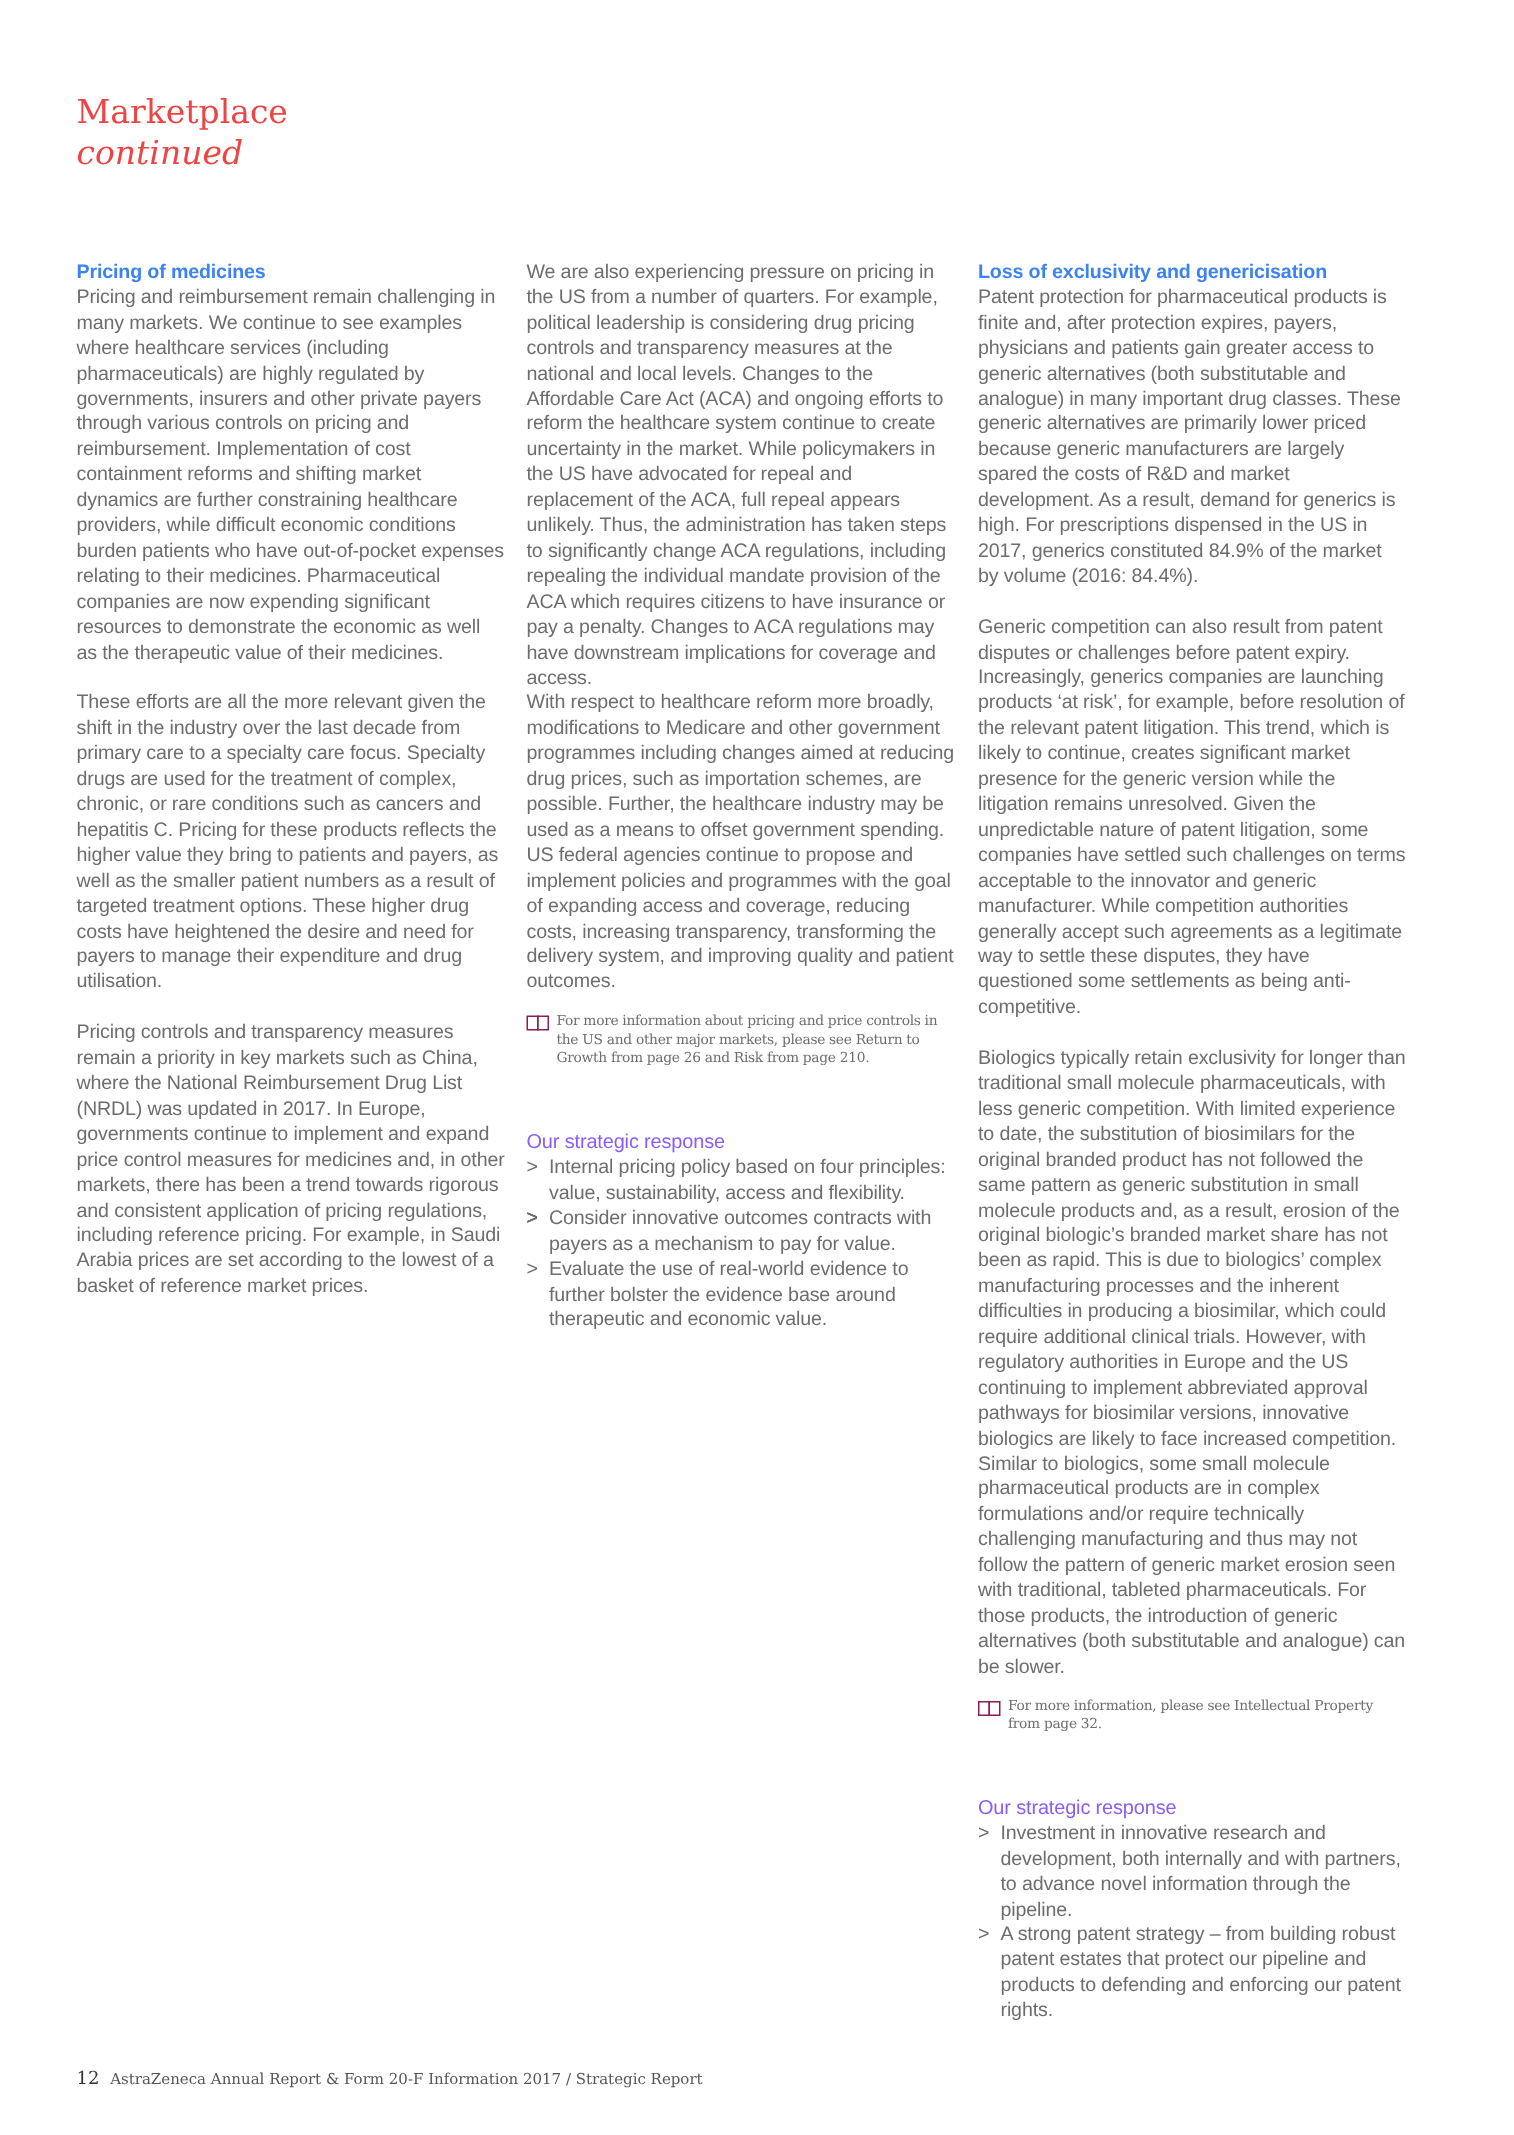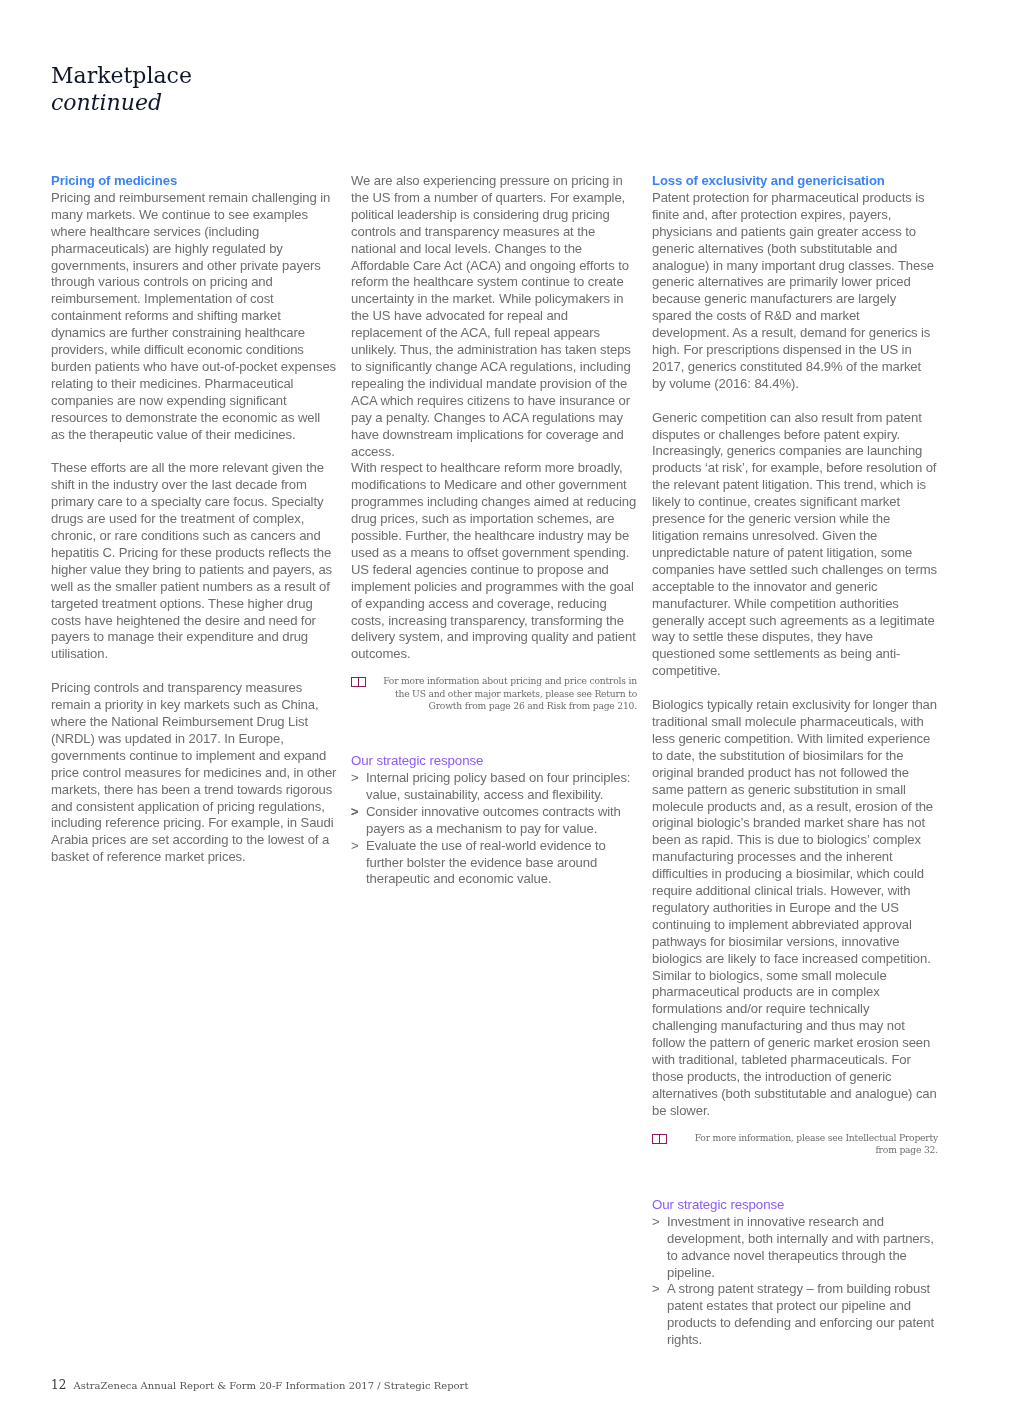--- a/index.html
+++ b/index.html
@@ -1,30 +1,30 @@
 <!DOCTYPE html>
 <html><head>
 <meta charset="utf-8">
 <style>
   html, body { margin: 0; padding: 0; background: #ffffff; }
   body { width: 1009px; height: 1423px; position: relative; overflow: hidden;
          font-family: "Liberation Sans", sans-serif; color: #6d6d6d; }
   .title { position: absolute; left: 51px; top: 62px; font-family: "DejaVu Serif", serif;
-           color: #0f172a; font-size: 22px; line-height: 27px; font-weight: normal; margin: 0; }
+           color: #ef4444; font-size: 22px; line-height: 27px; font-weight: normal; margin: 0; }
   .title .sub { font-style: italic; display: block; }
   .col { position: absolute; top: 173px; width: 286px; font-size: 13.1px; line-height: 16.9px; letter-spacing: -0.1px; }
   .c1 { left: 51px; }
   .c2 { left: 351px; }
   .c3 { left: 652px; }
   .subhead { color: #3b82f6; font-weight: bold; margin: 0; font-size: 13.1px; }
   .resp { color: #8b5cf6; font-size: 13.3px; margin: 0; font-weight: normal; }
   p { margin: 0 0 16.9px 0; }
   p.tight { margin: 0; }
   .note { position: relative; font-family: "DejaVu Serif", serif; font-size: 9.2px; line-height: 12.6px;
-          color: #6d6d6d; padding-left: 20px; margin: 12px 0 40px 0; letter-spacing: -0.2px; text-align: right; }
+          color: #6d6d6d; padding-left: 20px; margin: 12px 0 40px 0; letter-spacing: -0.2px; }
   .note .book { position: absolute; left: 0; top: 2px; width: 14px; height: 9px; }
   .note .book span { position: absolute; top: 0; width: 6px; height: 8px; border: 1px solid #8b1d5c; }
   .note .book span:first-child { left: 0; }
   .note .book span:last-child { left: 7px; }
   ul.bul { list-style: none; margin: 0; padding: 0; }
   ul.bul li { position: relative; padding-left: 15px; }
   ul.bul li .gt { position: absolute; left: 0; top: 0; }
   .footer { position: absolute; left: 51px; top: 1378px; font-family: "DejaVu Serif", serif; font-size: 10px; color: #555; }
   .footer .pg { font-size: 12px; color: #333; margin-right: 4px; }
 </style>
@@ -71,21 +71,21 @@
   <p class="tight">Biologics typically retain exclusivity for longer than traditional small molecule pharmaceuticals, with less generic competition. With limited experience to date, the substitution of biosimilars for the original branded product has not followed the same pattern as generic substitution in small molecule products and, as a result, erosion of the original biologic’s branded market share has not been as rapid. This is due to biologics’ complex manufacturing processes and the inherent difficulties in producing a biosimilar, which could require additional clinical trials. However, with regulatory authorities in Europe and the US continuing to implement abbreviated approval pathways for biosimilar versions, innovative biologics are likely to face increased competition. Similar to biologics, some small molecule pharmaceutical products are in complex formulations and/or require technically challenging manufacturing and thus may not follow the pattern of generic market erosion seen with traditional, tableted pharmaceuticals. For those products, the introduction of generic alternatives (both substitutable and analogue) can be slower.</p>
   <div class="note">
     <span class="book">
         <span></span>
         <span></span>
       </span>
     <span>For more information, please see Intellectual Property from page 32.</span>
   </div>
   <h3 class="resp">Our strategic response</h3>
   <ul class="bul">
-    <li><span class="gt">&gt;</span><span>Investment in innovative research and development, both internally and with partners, to advance novel therapeutics through the pipeline.</span></li>
+    <li><span class="gt">&gt;</span><span>Investment in innovative research and development, both internally and with partners, to advance novel information through the pipeline.</span></li>
     <li><span class="gt">&gt;</span><span>A strong patent strategy – from building robust patent estates that protect our pipeline and products to defending and enforcing our patent rights.</span></li>
   </ul>
 </div>
 
 <div class="footer">
   <span class="pg">12</span>
   <span>AstraZeneca Annual Report &amp; Form 20-F Information 2017 / Strategic Report</span>
 </div>
 
 </body></html>

